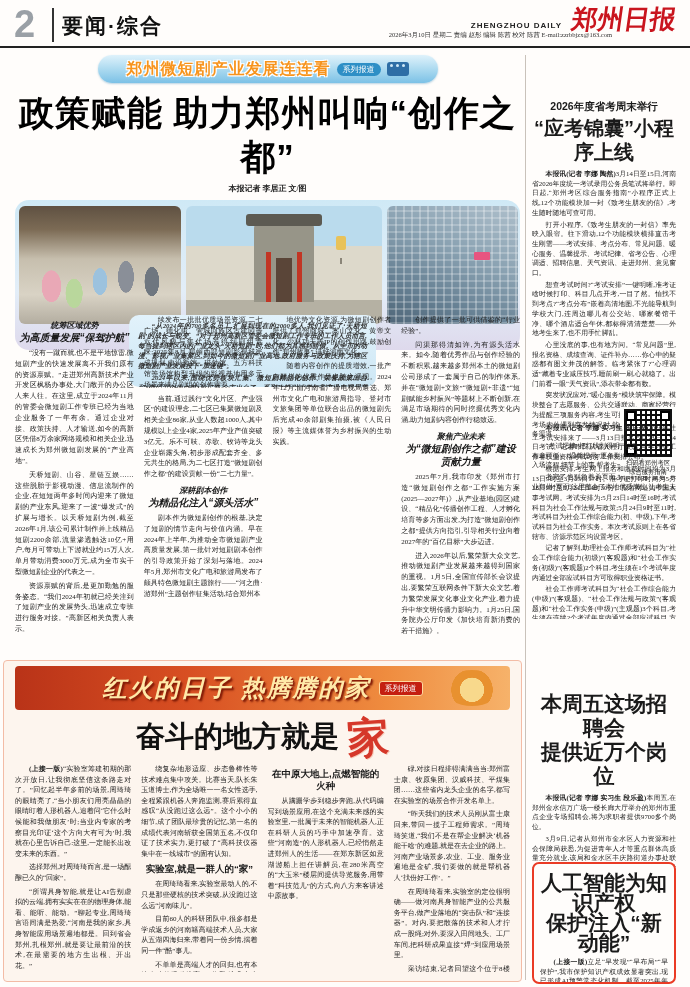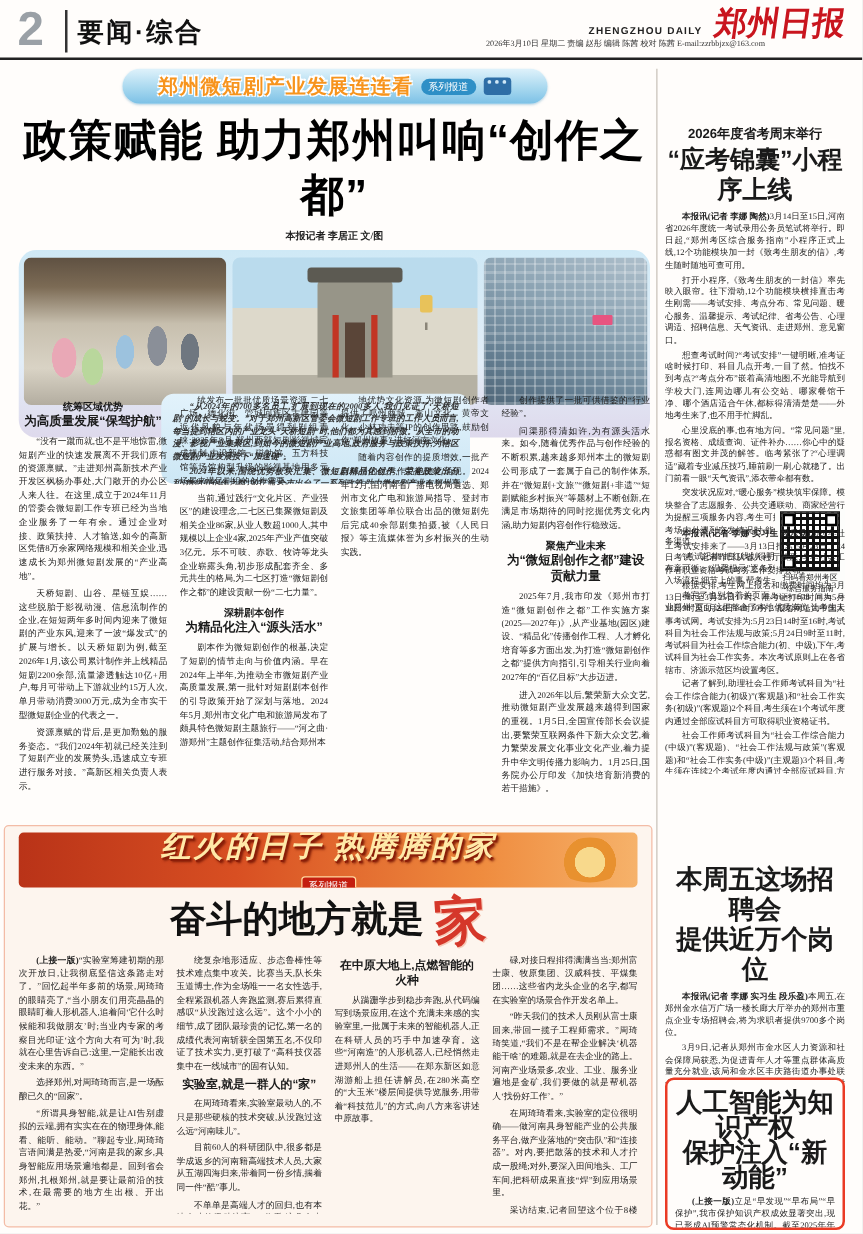--- a/index.html
+++ b/index.html
@@ -67,30 +67,30 @@
   .strip-caption{text-align:center;font-size:8px;font-weight:bold;color:#222;margin-top:6px;}
   
   .main-body{position:absolute;left:15px;top:315px;width:505px;height:343px;display:flex;gap:10px;}
   .col{flex:1;overflow:hidden;position:relative;}
   .col p{margin:0 0 3px;font-size:7px;line-height:10.8px;text-align:justify;text-indent:2em;color:#222;}
   .pad-top{}
   .quote-box{position:absolute;left:129px;top:315px;width:247px;height:72px;border-radius:10px;
        background:linear-gradient(180deg,#e2f2fb,#cde7f5);padding:6px 9px;box-sizing:border-box;overflow:hidden;}
   .quote-box p{margin:0 0 2px;font-size:6.8px;line-height:10px;font-style:italic;font-weight:bold;
        color:#333;text-align:justify;text-indent:2em;}
-  .sub{text-align:center;margin:5px 0 4px;text-indent:0 !important;}
+  .sub{text-align:center;margin:5px 0 4px;text-indent:0 !important;font-style:italic;}
   .sub .k{display:block;font-size:8px;font-weight:bold;line-height:11px;}
   .sub .m{display:block;font-size:10px;font-weight:bold;line-height:13px;font-family:"Liberation Sans",sans-serif;}
   .lead{font-weight:bold;}
   
   .family{position:absolute;left:3px;top:660px;width:519px;height:322px;background:#fdf5ee;
           border:1px solid #f3bca6;border-radius:4px;box-sizing:border-box;padding:5px 11px;}
   .fam-banner{height:44px;border-radius:4px;position:relative;overflow:hidden;
           background:linear-gradient(90deg,#b93318 0%,#d84f22 35%,#ef8c3f 75%,#f6b26a 100%);
-          display:flex;align-items:center;justify-content:center;gap:8px;flex-direction:column;}
+          display:flex;align-items:center;justify-content:center;gap:8px;}
   .fam-banner-text{font-size:24px;font-weight:bold;font-style:italic;color:#ffe9a8;
           letter-spacing:2px;text-shadow:1px 1px 0 #8c1d08,2px 2px 2px #7a1a06;}
   .fam-badge{font-family:"Liberation Sans",sans-serif;font-size:8px;color:#fff;background:#c41f10;
           border:1px solid #ffd9a0;border-radius:3px;padding:1px 5px;white-space:nowrap;}
   .fam-dec{position:absolute;right:10px;top:4px;width:56px;height:36px;border-radius:50%;
           background:radial-gradient(circle at 50% 55%,#f8d98c 0 35%,#e8912f 36% 60%,transparent 61%);}
   .fam-headline{margin-top:8px;text-align:center;font-family:"Liberation Sans",sans-serif;
           font-size:29px;font-weight:bold;color:#111;line-height:36px;}
   .fam-headline .home{display:inline-block;font-family:"DejaVu Serif",serif;font-size:42px;
           color:#d5372a;font-weight:bold;transform:rotate(-4deg);vertical-align:-6px;

